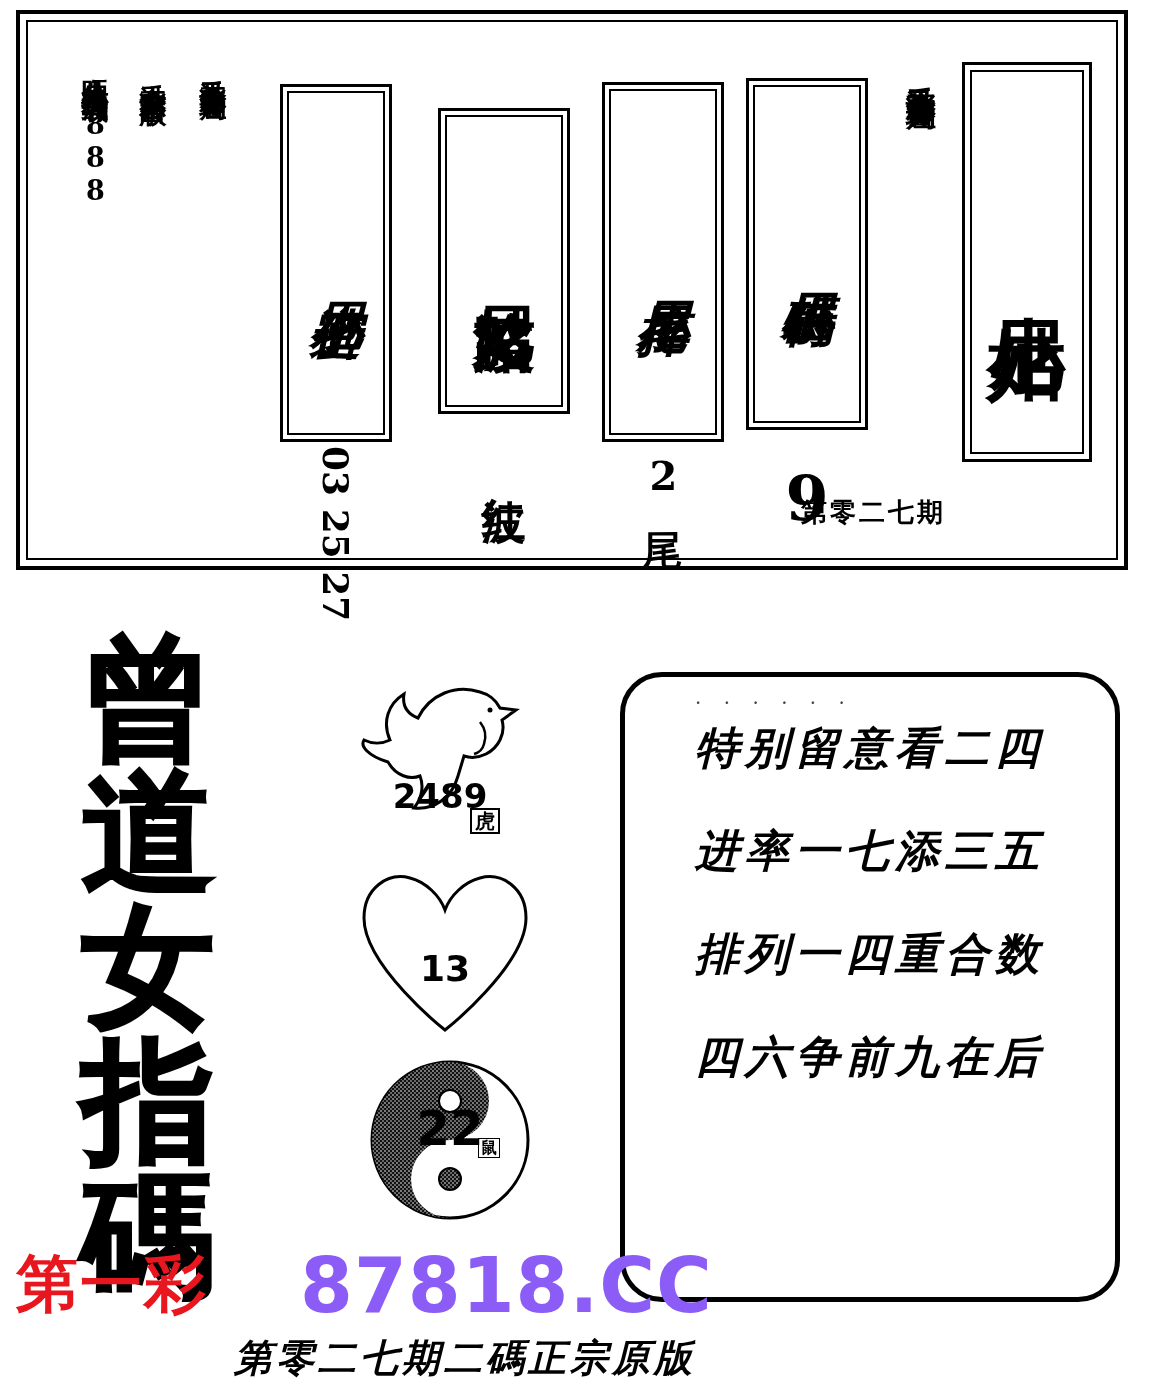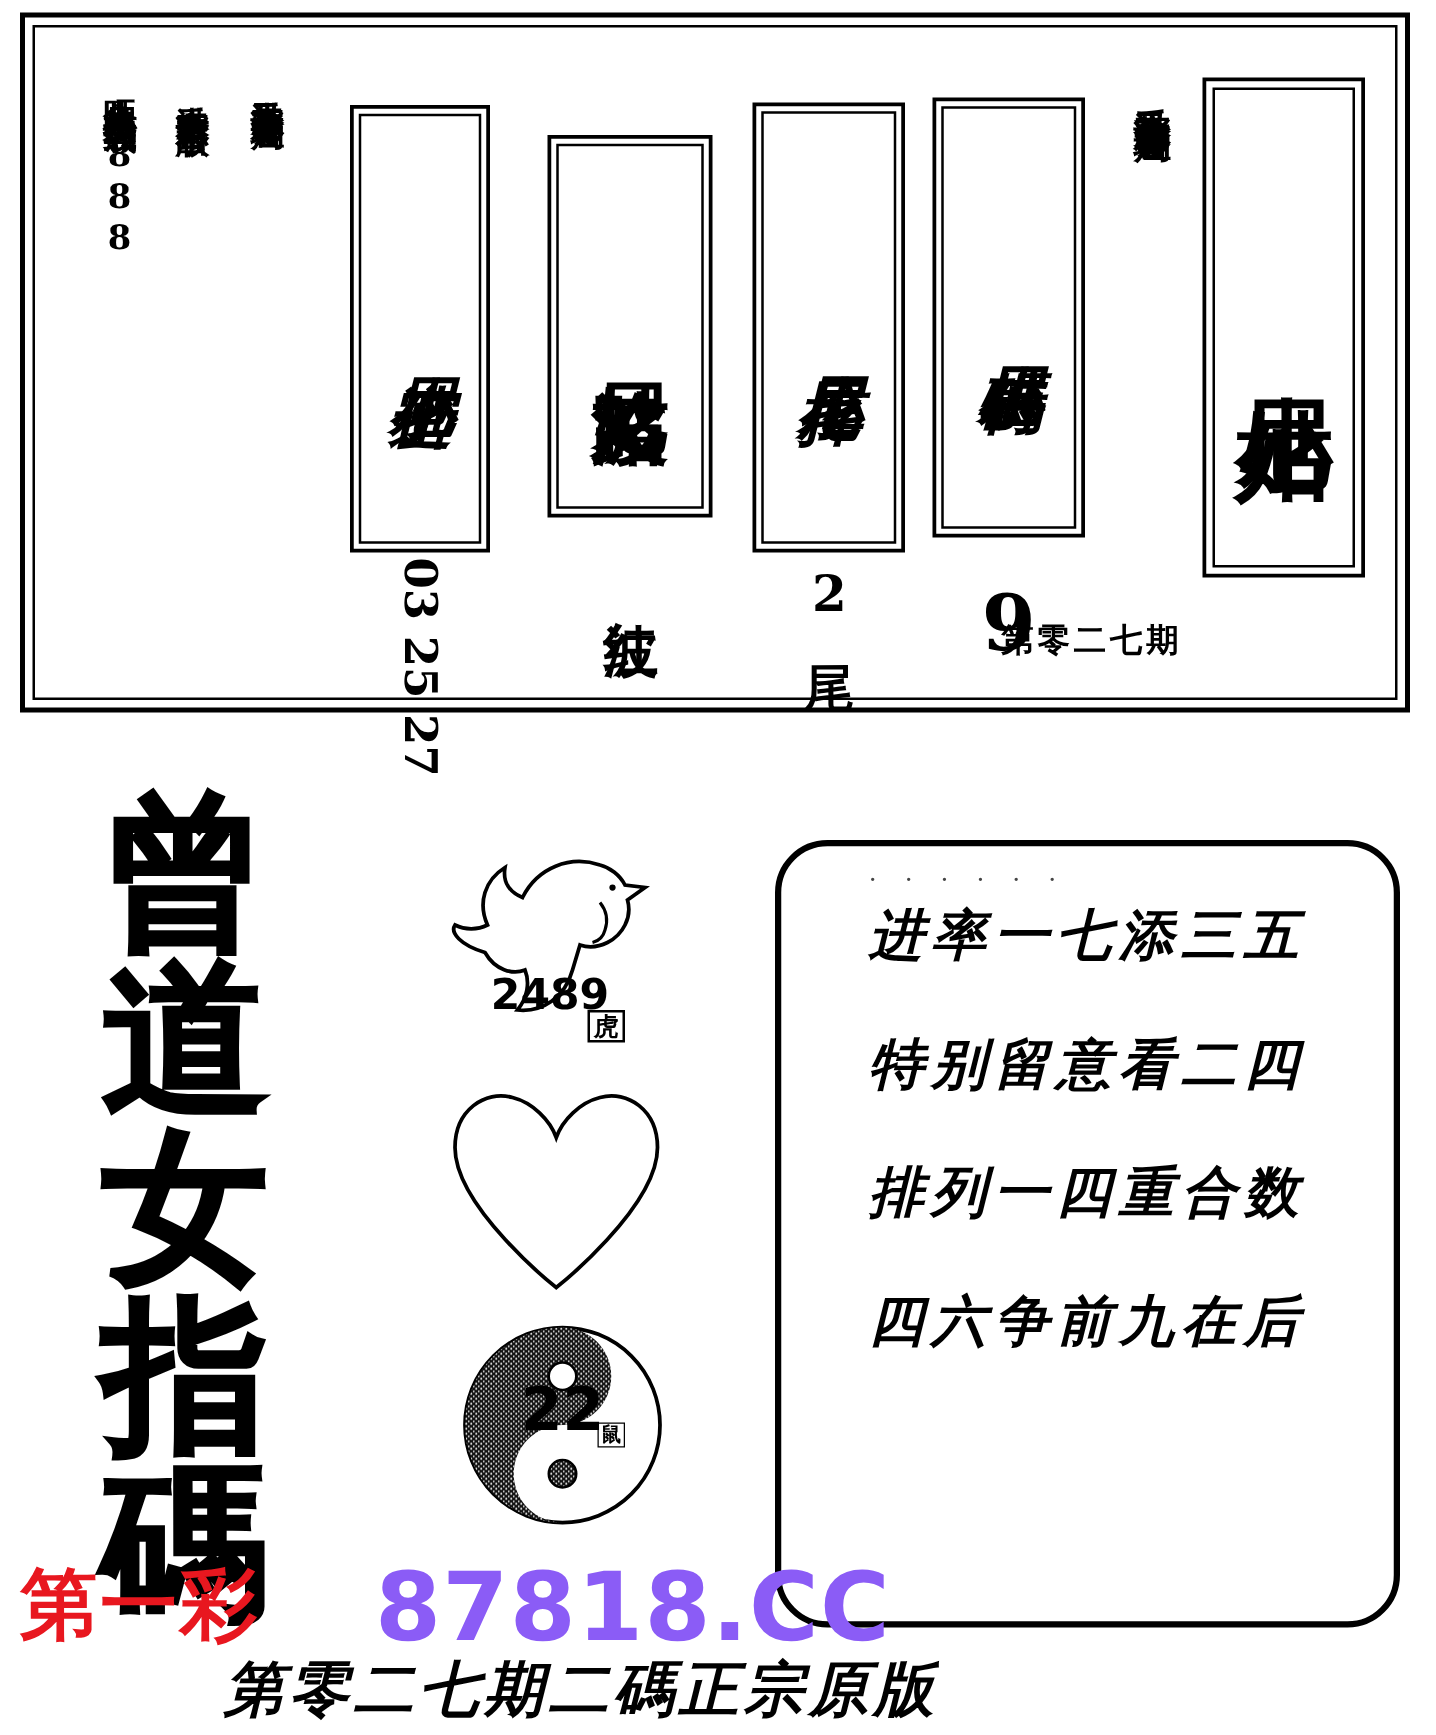--- a/index.html
+++ b/index.html
@@ -271,21 +271,21 @@
     color: #8b5cf6;
     letter-spacing: 1px;
     line-height: 1.1;
   }
   #footer-line {
     position: absolute;
     left: 0;
     bottom: 4px;
     width: 930px;
     text-align: center;
-    font-size: 48px;
+    font-size: 38px;
     font-weight: bold;
     font-style: italic;
     letter-spacing: 4px;
   }
 </style>
 </head>
 <body>
 
 <div id="top-panel">
   <div id="top-panel-inner">
@@ -366,20 +366,21 @@
       <div id="bird-num" class="sym-num">2489</div>
       <div id="bird-zodiac">虎</div>
     </div>
 
     <div id="heart-wrap">
       <svg viewBox="0 0 190 180" width="190" height="180">
         <path d="M95 170 C95 170 14 106 14 58 C14 28 38 12 60 18
                  C76 22 90 36 95 50 C100 36 114 22 130 18
                  C152 12 176 28 176 58 C176 106 95 170 95 170 Z" fill="none" stroke="#000" stroke-width="3"></path>
       </svg>
+      <div id="heart-num" class="sym-num">13</div>
     </div>
 
     <div id="yin-wrap">
       <svg viewBox="0 0 180 180" width="180" height="180">
         <defs>
           <pattern id="stipple" width="4" height="4" patternUnits="userSpaceOnUse">
             <rect width="4" height="4" fill="#111"></rect>
             <circle cx="1" cy="1" r="0.8" fill="#fff"></circle>
             <circle cx="3" cy="3" r="0.7" fill="#fff"></circle>
           </pattern>
@@ -390,22 +391,22 @@
         <circle cx="90" cy="129" r="11" fill="url(#stipple)" stroke="#000" stroke-width="2"></circle>
       </svg>
       <div id="yin-num" class="sym-num">22</div>
       <div id="yin-zodiac">鼠</div>
     </div>
 
   </div>
 
   <div id="verse-box">
     <div id="verse-top-dots">· · · · · ·</div>
+    <div class="verse-line">特别留意看二四</div>
     <div class="verse-line">进率一七添三五</div>
-    <div class="verse-line">特别留意看二四</div>
     <div class="verse-line">排列一四重合数</div>
     <div class="verse-line">四六争前九在后</div>
   </div>
 
   <div id="banner">
     <div id="banner-left">第一彩</div>
     <div id="banner-site">87818.CC</div>
   </div>
   <div id="footer-line">第零二七期二碼正宗原版</div>
 

